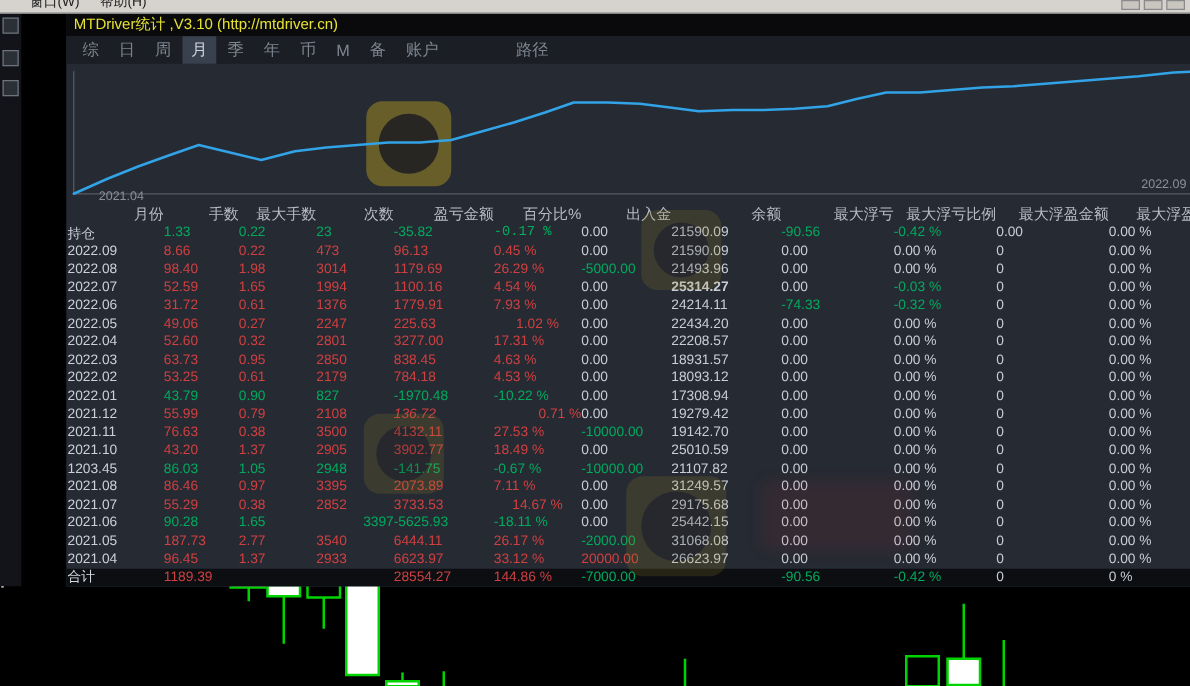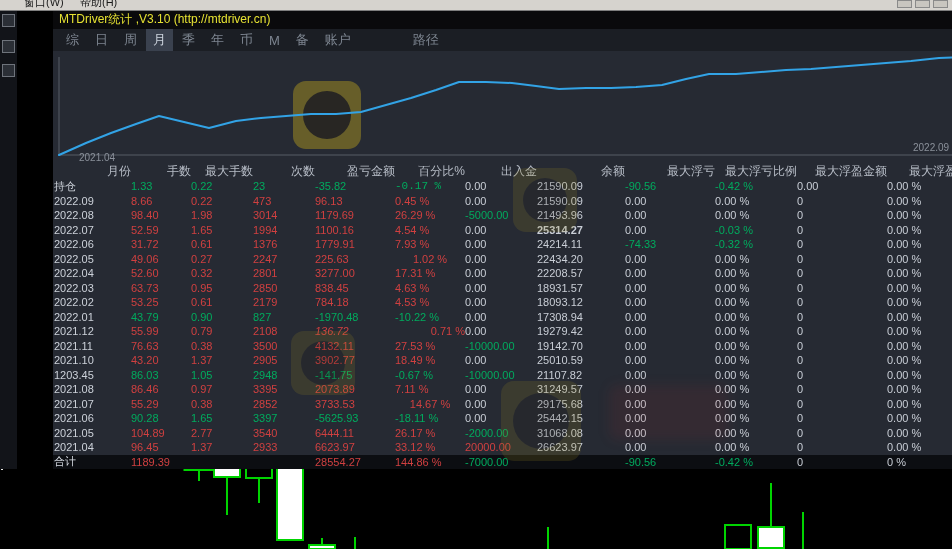--- a/index.html
+++ b/index.html
@@ -416,33 +416,33 @@
           <div class="cell" style="color: rgb(201, 206, 214);">29175.68</div>
           <div class="cell" style="color: rgb(201, 206, 214);">0.00</div>
           <div class="cell" style="color: rgb(201, 206, 214);">0.00 %</div>
           <div class="cell" style="color: rgb(201, 206, 214);">0</div>
           <div class="cell" style="color: rgb(201, 206, 214);">0.00 %</div>
         </div>
         <div class="t-row">
           <div class="cell label">2021.06</div>
           <div class="cell" style="color: rgb(0, 171, 94);">90.28</div>
           <div class="cell" style="color: rgb(0, 171, 94);">1.65</div>
-          <div class="cell" style="color: rgb(0, 171, 94);">3397</div>
+          <div class="cell" style="color: rgb(0, 171, 94); text-align: right;">3397</div>
           <div class="cell" style="color: rgb(0, 171, 94);">-5625.93</div>
           <div class="cell" style="color: rgb(0, 171, 94);">-18.11 %</div>
           <div class="cell" style="color: rgb(201, 206, 214);">0.00</div>
           <div class="cell" style="color: rgb(201, 206, 214);">25442.15</div>
           <div class="cell" style="color: rgb(201, 206, 214);">0.00</div>
           <div class="cell" style="color: rgb(201, 206, 214);">0.00 %</div>
           <div class="cell" style="color: rgb(201, 206, 214);">0</div>
           <div class="cell" style="color: rgb(201, 206, 214);">0.00 %</div>
         </div>
         <div class="t-row">
           <div class="cell label">2021.05</div>
-          <div class="cell" style="color: rgb(208, 64, 64);">104.89</div>
+          <div class="cell" style="color: rgb(208, 64, 64);">187.73</div>
           <div class="cell" style="color: rgb(208, 64, 64);">2.77</div>
           <div class="cell" style="color: rgb(208, 64, 64);">3540</div>
           <div class="cell" style="color: rgb(208, 64, 64);">6444.11</div>
           <div class="cell" style="color: rgb(208, 64, 64);">26.17 %</div>
           <div class="cell" style="color: rgb(0, 171, 94);">-2000.00</div>
           <div class="cell" style="color: rgb(201, 206, 214);">31068.08</div>
           <div class="cell" style="color: rgb(201, 206, 214);">0.00</div>
           <div class="cell" style="color: rgb(201, 206, 214);">0.00 %</div>
           <div class="cell" style="color: rgb(201, 206, 214);">0</div>
           <div class="cell" style="color: rgb(201, 206, 214);">0.00 %</div>

